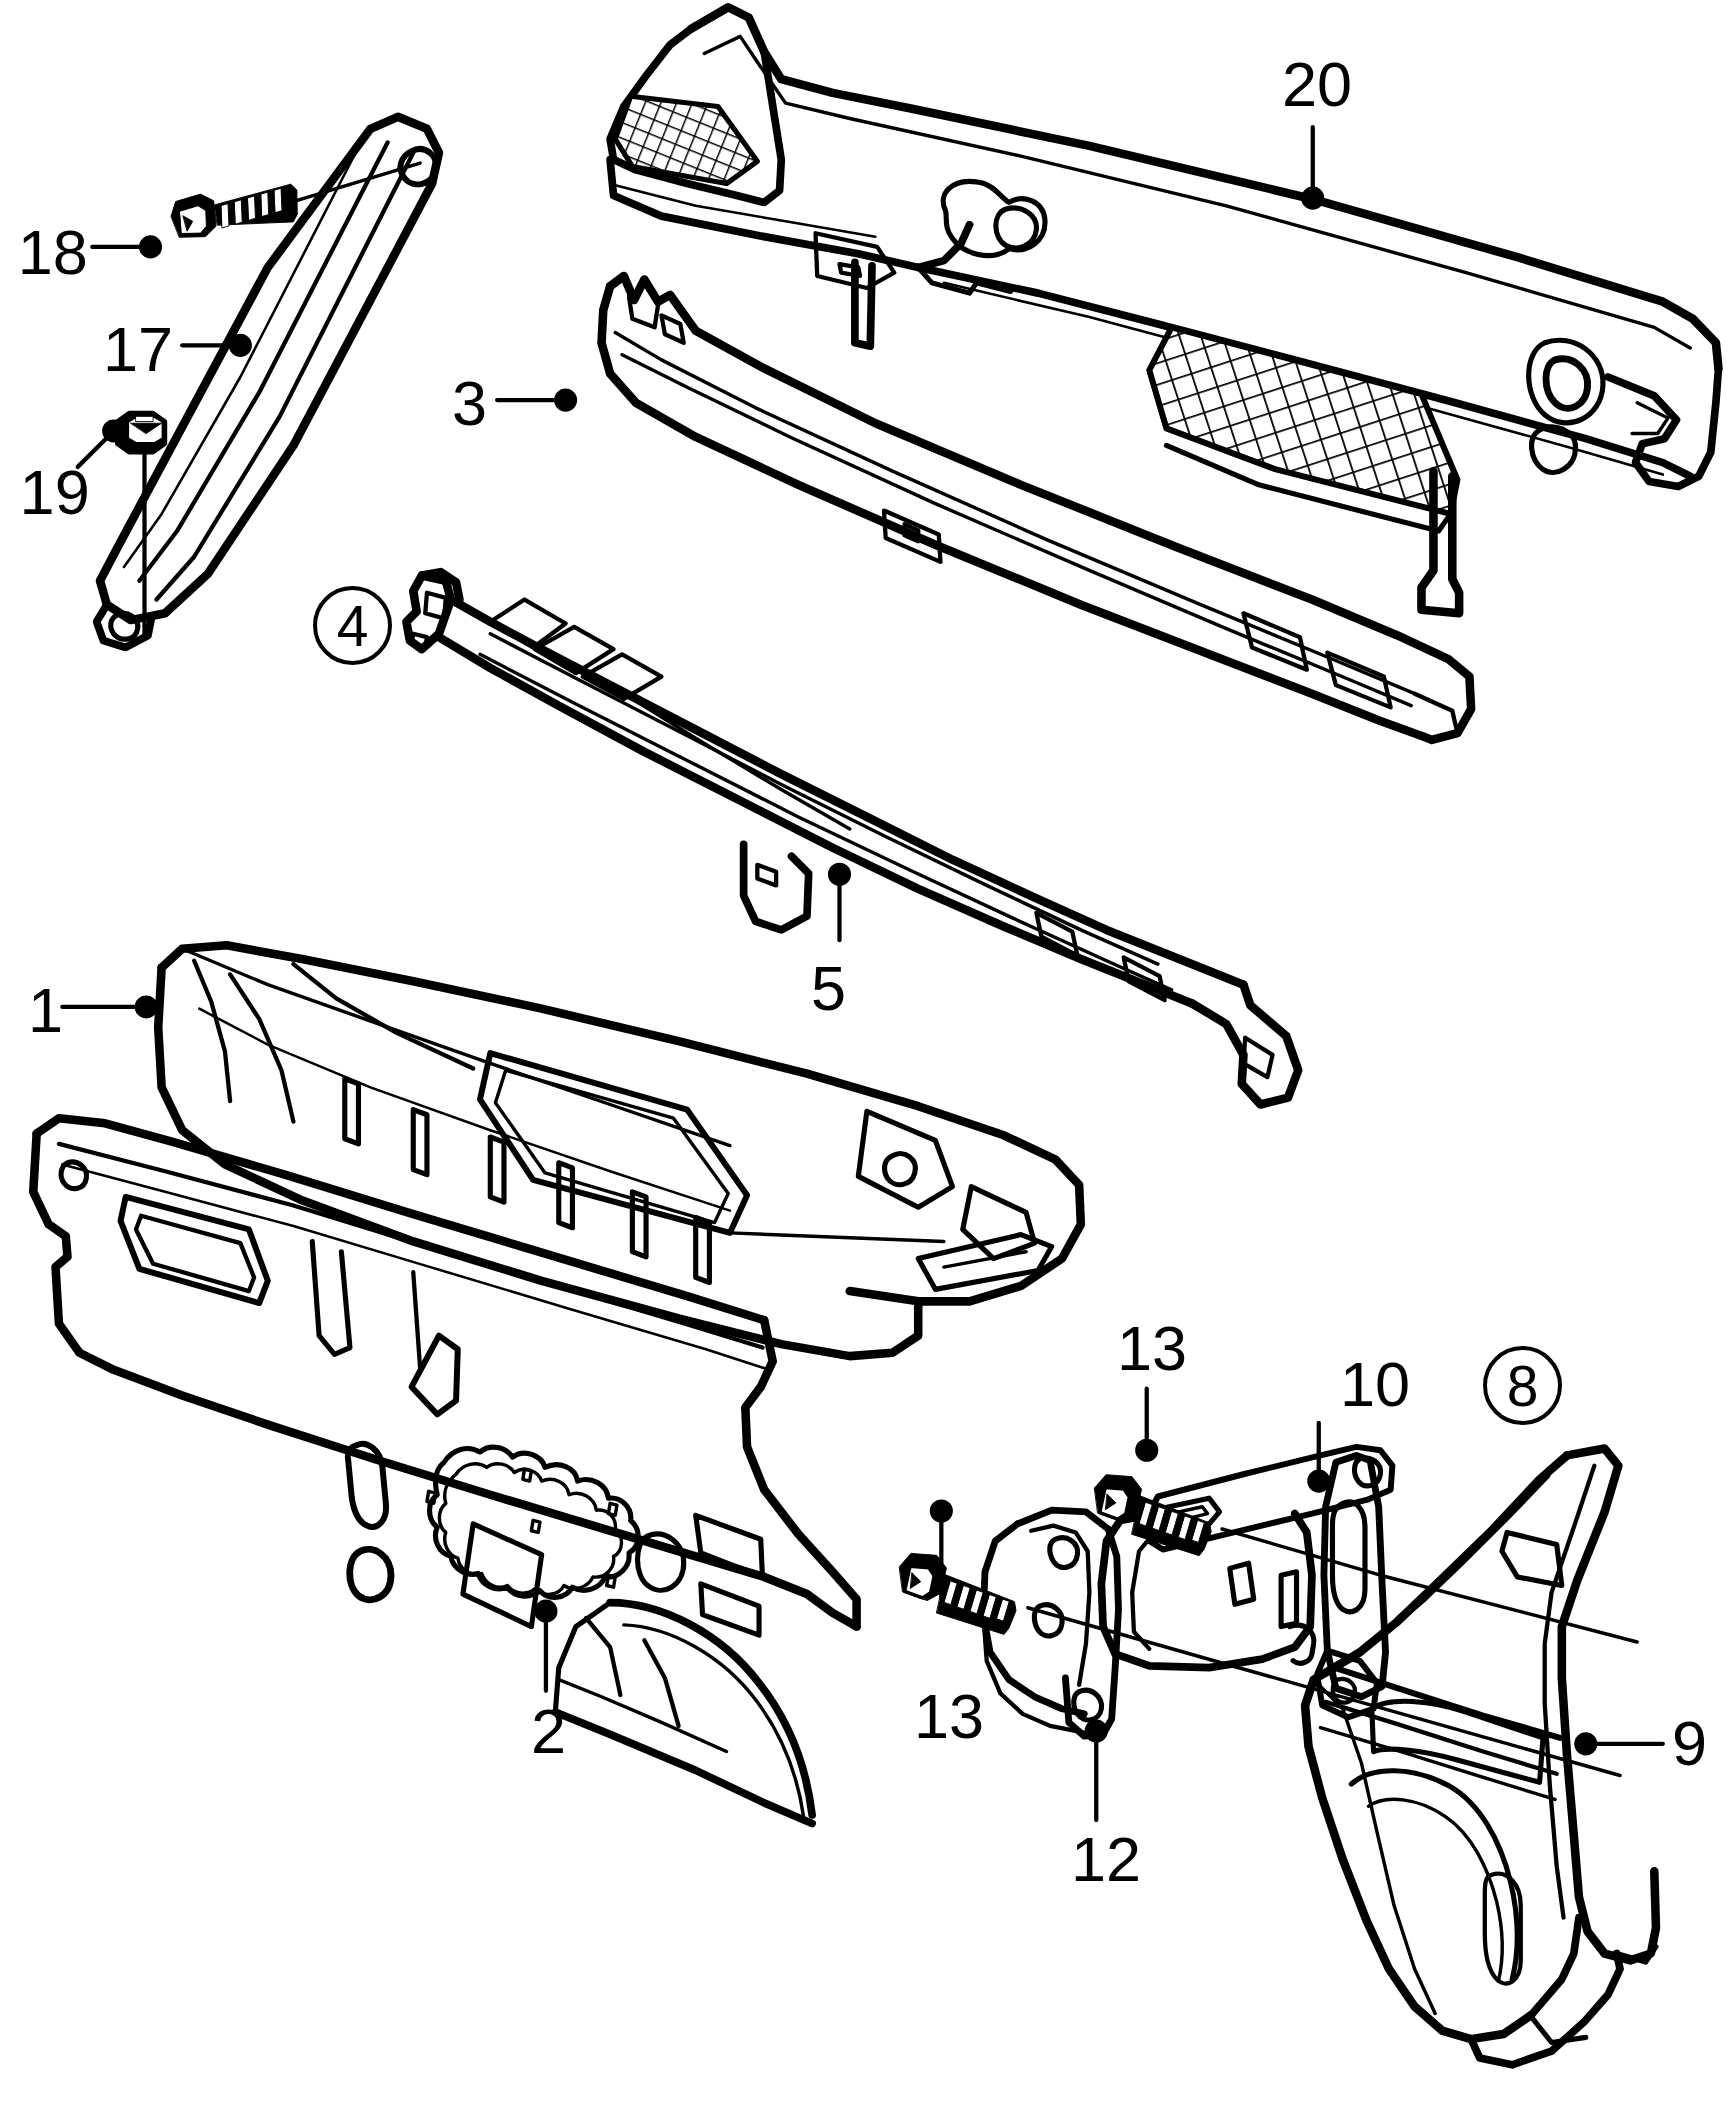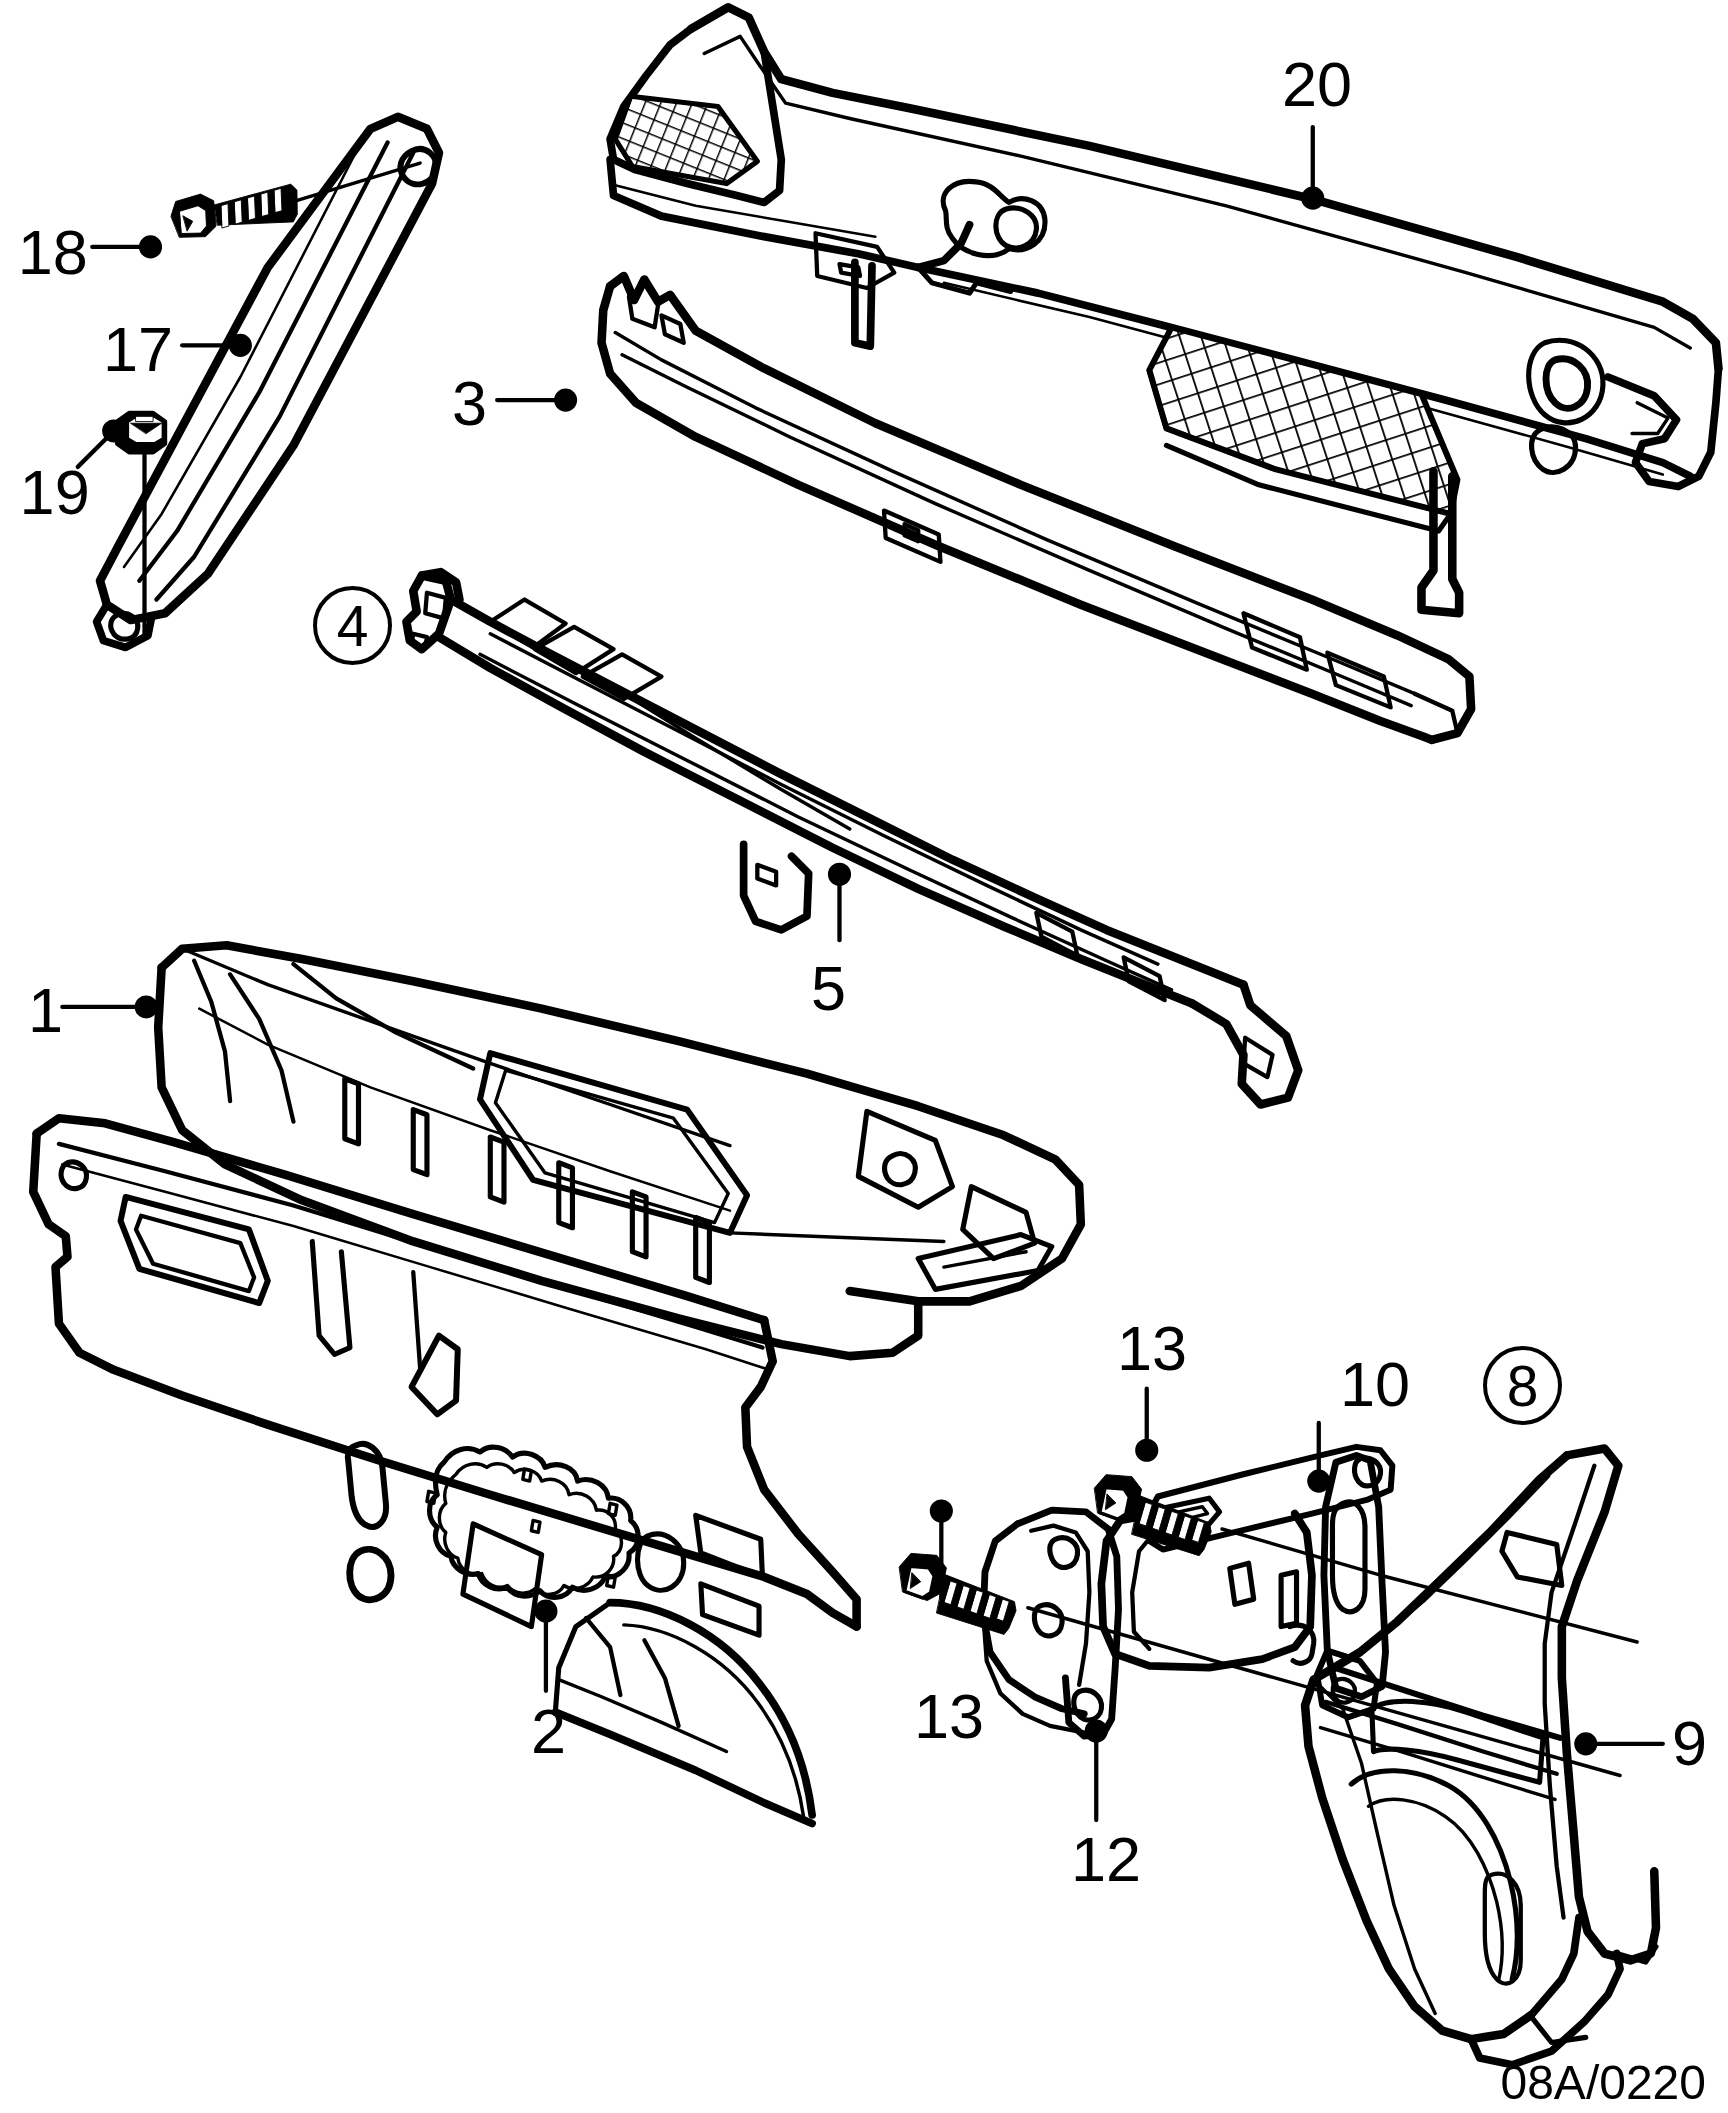--- a/index.html
+++ b/index.html
@@ -551,16 +551,15 @@
   <div class="callout" style="left:1329px; top:1353px;">10</div>
 
   <div class="circled" style="left:1472px; top:1346px;">8</div>
 
   <div class="callout" style="left:903px; top:1685px;">13</div>
 
   <div class="callout" style="left:1060px; top:1828px;text-align:center;">12</div>
 
   <div class="callout" style="left:1661px; top:1712px;">9</div>
 
-  <div class="footer-line" style="left:1335px; top:2055px; width:360px;">08A/0220</div>
 
 </div>
 
 
 </body></html>

